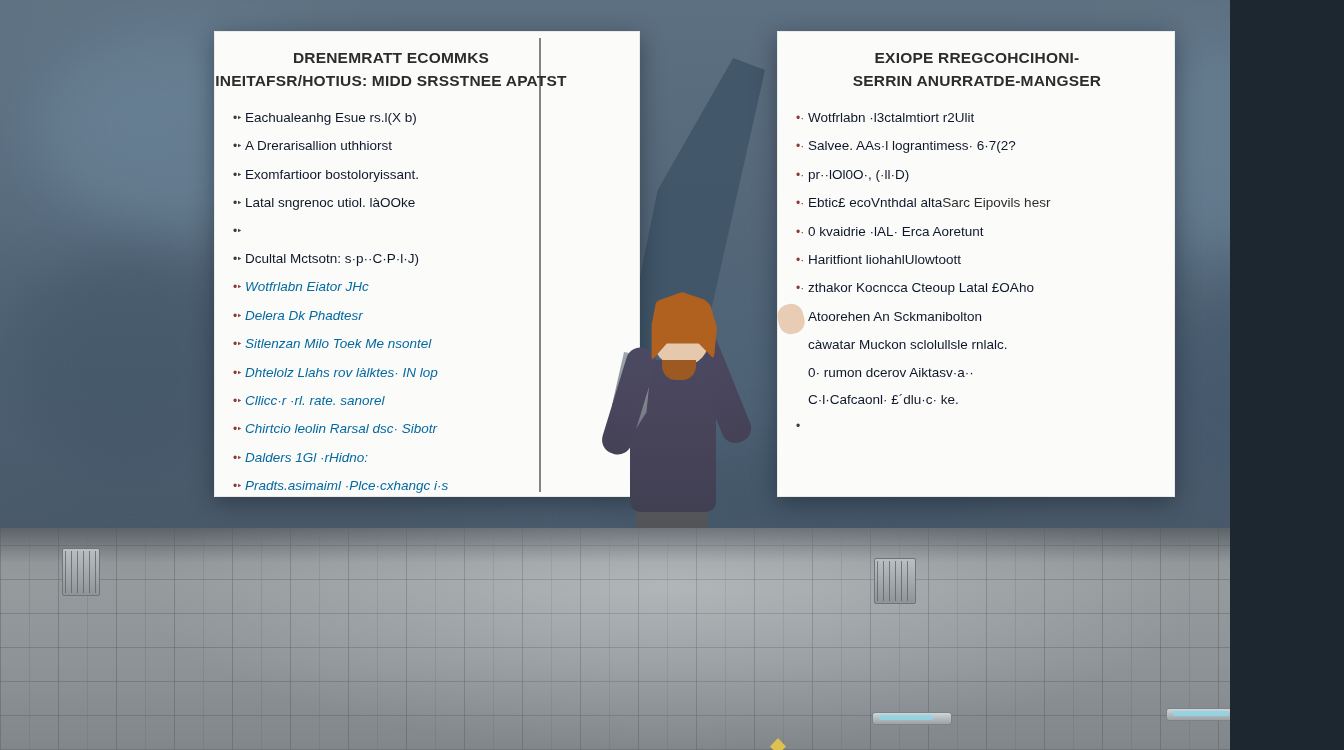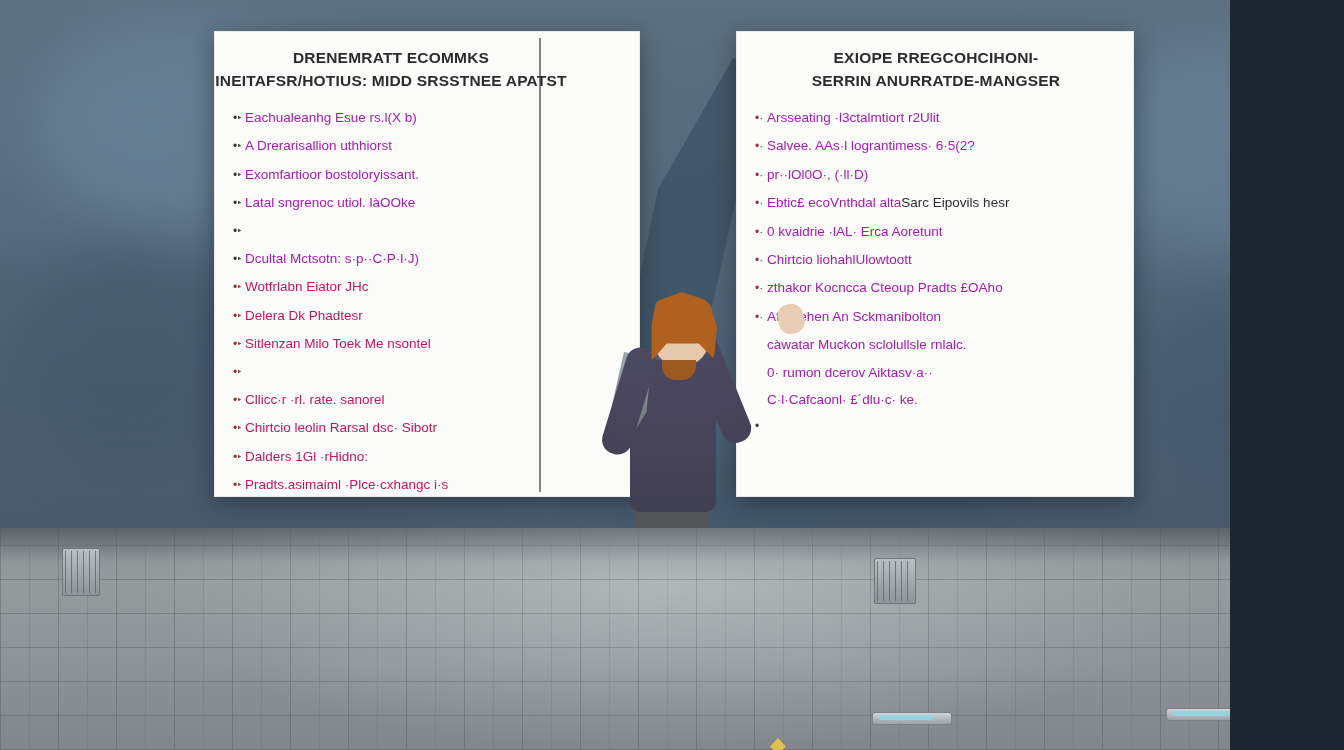--- a/index.html
+++ b/index.html
@@ -128,21 +128,21 @@
   }
 
   
   .board {
     position: absolute;
     background: #fbfbfa;
     box-shadow: 0 6px 22px rgba(15,25,35,0.45);
     border: 1px solid #eceae6;
   }
   .board-left  { left: 214px; top: 31px; width: 424px; height: 464px; }
-  .board-right { left: 736px; top: 31px; width: 396px; height: 464px; }
+  .board-right { left: 777px; top: 31px; width: 396px; height: 464px; }
 
   .board-divider {
     position: absolute;
     top: 0; bottom: 0;
     width: 2px;
     background: #6f6f6f;
     opacity: .85;
   }
   .board-left .board-divider { left: 324px; top: 6px; bottom: 4px; }
 
@@ -181,22 +181,22 @@
   .bullet {
     flex: 0 0 auto;
     width: 12px;
     text-align: left;
     font-size: 12px;
     line-height: 27.4px;
     color: #8b3a3a;
   }
   .bullet.dark { color: #3a3a3a; }
   .li-text { display: inline-block; }
-  .li-text.red { color: #be185d; }
-  .li-text.dark { color: #a21caf; }
+  .li-text.red { color: #0369a1; font-style: italic; }
+  .li-text.dark { color: #0f172a; }
 
   .list.left li { line-height: 27.4px; }
   .list.right li { line-height: 27.4px; }
 
   
   .board-title, .list li { filter: blur(0.28px); }
 
   
   .person { position: absolute; left: 600px; top: 290px; width: 200px; height: 460px; }
   .legs {
@@ -296,20 +296,21 @@
         <li>
             <span class="bullet">•‣</span>
             <span class="li-text red">Delera Dk Phadtesr</span>
           </li>
         <li>
             <span class="bullet">•‣</span>
             <span class="li-text red">Sitlenzan Milo Toek Me nsontel</span>
           </li>
         <li>
             <span class="bullet">•‣</span>
+            <span class="li-text red">Dhtelolz Llahs rov làlktes· IN lop</span>
           </li>
         <li>
             <span class="bullet">•‣</span>
             <span class="li-text red">Cllicc·r ·rl. rate. sanorel</span>
           </li>
         <li>
             <span class="bullet">•‣</span>
             <span class="li-text red">Chirtcio leolin Rarsal dsc· Sibotr</span>
           </li>
         <li>
@@ -324,47 +325,47 @@
     </div>
   </div>
 
   <div class="board board-right">
     <div class="board-inner">
       <div class="board-title">EXIOPE RREGCOHCIHONI-</div>
       <div class="board-title">SERRIN ANURRATDE-MANGSER</div>
       <ul class="list right">
         <li>
             <span class="bullet">•·</span>
-            <span class="li-text dark">Arsseating ·l3ctalmtiort r2Ulit</span>
-          </li>
-        <li>
-            <span class="bullet">•·</span>
-            <span class="li-text dark">Salvee. AAs·l lograntimess· 6·5(2?</span>
+            <span class="li-text dark">Wotfrlabn ·l3ctalmtiort r2Ulit</span>
+          </li>
+        <li>
+            <span class="bullet">•·</span>
+            <span class="li-text dark">Salvee. AAs·l lograntimess· 6·7(2?</span>
           </li>
         <li>
             <span class="bullet">•·</span>
             <span class="li-text dark">pr··lOl0O·, (·ll·D)</span>
           </li>
         <li>
             <span class="bullet">•·</span>
             <span class="li-text dark">Ebtic£ ecoVnthdal alta</span>
             <span class="li-text hl-red">  Sarc Eipovils hesr</span>
           </li>
         <li>
             <span class="bullet">•·</span>
             <span class="li-text dark">0 kvaidrie ·lAL· Erca Aoretunt</span>
           </li>
         <li>
             <span class="bullet">•·</span>
-            <span class="li-text dark">Chirtcio liohahlUlowtoott</span>
+            <span class="li-text dark">Haritfiont liohahlUlowtoott</span>
           </li>
         <li>
             <span class="bullet">•·</span>
             <span class="li-text dark">zthakor Kocncca Cte</span>
-            <span class="li-text dark strong">  oup Pradts £OAho</span>
+            <span class="li-text dark strong">  oup Latal £OAho</span>
           </li>
         <li>
             <span class="bullet">•·</span>
             <span class="li-text dark">Atoorehen An Sckmanibolton</span>
           </li>
         <li>
             <span class="bullet"></span>
             <span class="li-text dark">càwatar Muckon sclolullsle rnlalc.</span>
           </li>
         <li>

